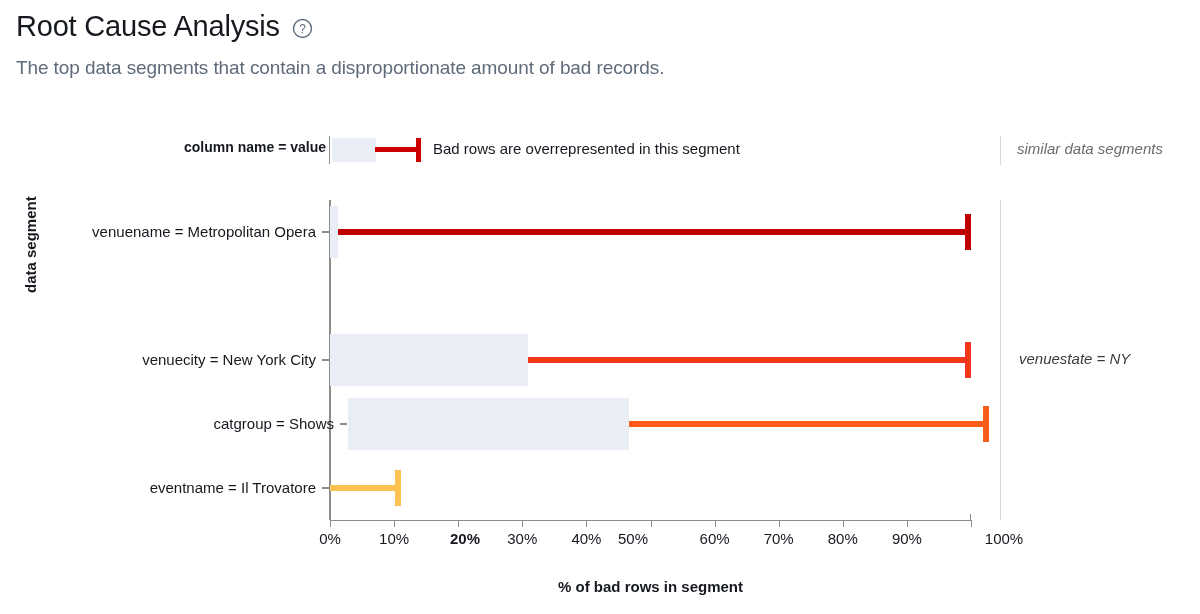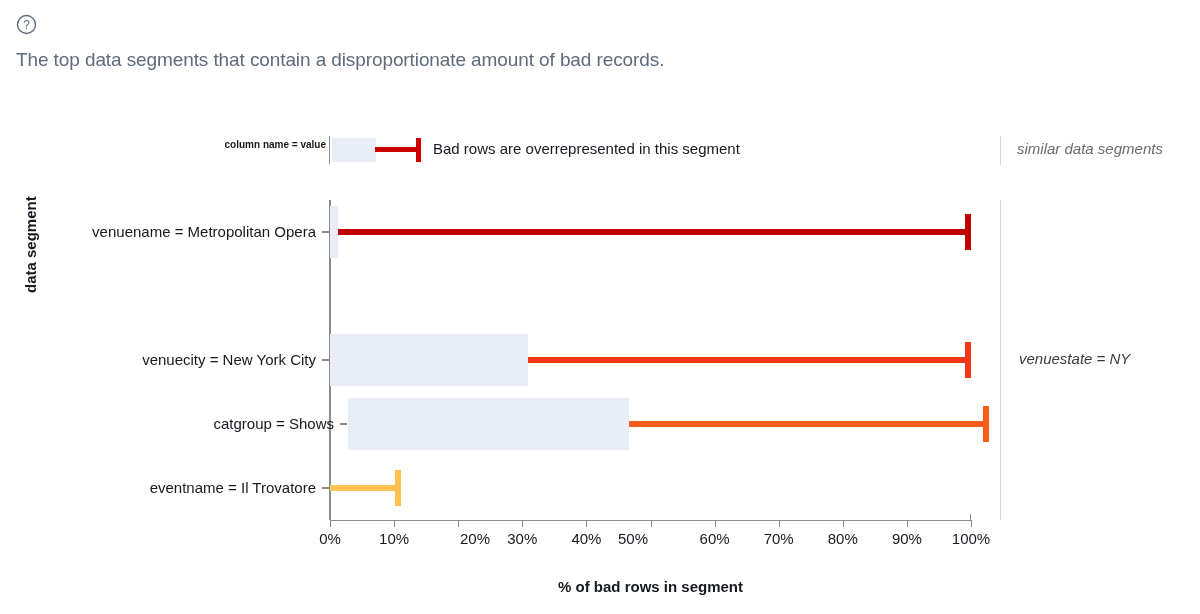--- a/index.html
+++ b/index.html
@@ -65,21 +65,21 @@
     position: absolute;
     left: 0;
     top: 136px;
     width: 1200px;
     height: 30px;
   }
   .legend-label {
     position: absolute;
     right: 874px; 
     top: 3px;
-    font-size: 10px;
+    font-size: 14px;
     font-weight: bold;
     color: #16191f;
     white-space: nowrap;
   }
   .legend-tick {
     position: absolute;
     left: 329px;
     top: 0px;
     width: 1px;
     height: 28px;
@@ -267,20 +267,21 @@
     font-style: italic;
     color: #3c3c3c;
     white-space: nowrap;
   }
 </style>
 </head>
 <body>
 
 <div class="header">
   <div class="title-row">
+    <div class="page-title">Root Cause Analysis</div>
     <span class="help-icon">
       <svg width="21" height="21" viewBox="0 0 21 21">
         <circle cx="10.5" cy="10.5" r="9" fill="none" stroke="#5f6b7a" stroke-width="1.4"></circle>
         <text x="10.5" y="15" font-family="Liberation Sans, sans-serif" font-size="12" fill="#5f6b7a" text-anchor="middle">?</text>
       </svg>
     </span>
   </div>
   <div class="page-subtitle">The top data segments that contain a disproportionate amount of bad records.</div>
 </div>
 
@@ -327,37 +328,37 @@
         <div class="row-line" style="left: 0px; width: 70.51px; background: rgb(253, 193, 81);"></div>
         <div class="row-cap" style="left: 64.51px; background: rgb(253, 193, 81);"></div>
         <div class="y-tick"></div>
         <div class="y-label">eventname = Il Trovatore</div>
       </div>
       <div class="x-tick" style="left: 0px;"></div>
       <div class="x-tick-label" style="left: 0px;">0%</div>
       <div class="x-tick" style="left: 64.1px;"></div>
       <div class="x-tick-label" style="left: 64.1px;">10%</div>
       <div class="x-tick" style="left: 128.2px;"></div>
-      <div class="x-tick-label" style="left: 145px;">20%</div>
+      <div class="x-tick-label" style="left: 135px; font-weight: bold;">20%</div>
       <div class="x-tick" style="left: 192.3px;"></div>
       <div class="x-tick-label" style="left: 192.3px;">30%</div>
       <div class="x-tick" style="left: 256.4px;"></div>
       <div class="x-tick-label" style="left: 256.4px;">40%</div>
       <div class="x-tick" style="left: 320.5px;"></div>
       <div class="x-tick-label" style="left: 303px;">50%</div>
       <div class="x-tick" style="left: 384.6px;"></div>
       <div class="x-tick-label" style="left: 384.6px;">60%</div>
       <div class="x-tick" style="left: 448.7px;"></div>
       <div class="x-tick-label" style="left: 448.7px;">70%</div>
       <div class="x-tick" style="left: 512.8px;"></div>
       <div class="x-tick-label" style="left: 512.8px;">80%</div>
       <div class="x-tick" style="left: 576.9px;"></div>
       <div class="x-tick-label" style="left: 576.9px;">90%</div>
       <div class="x-tick" style="left: 641px;"></div>
-      <div class="x-tick-label" style="left: 641px;">100%</div>
+      <div class="x-tick-label" style="left: 674px;">100%</div>
     </div>
 
   <div class="sep-plot"></div>
   <div class="cluster-label">venuestate = NY</div>
 
   <div class="y-axis-title">data segment</div>
   <div class="x-axis-title">% of bad rows in segment</div>
 </div>
 
 </body></html>

